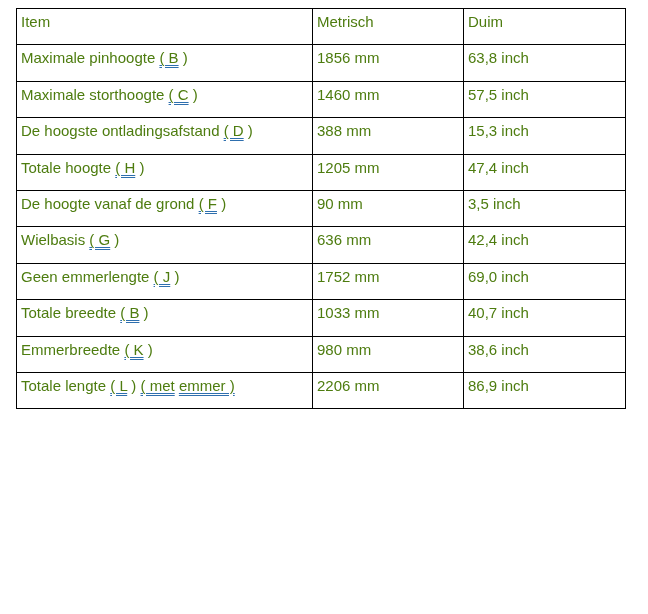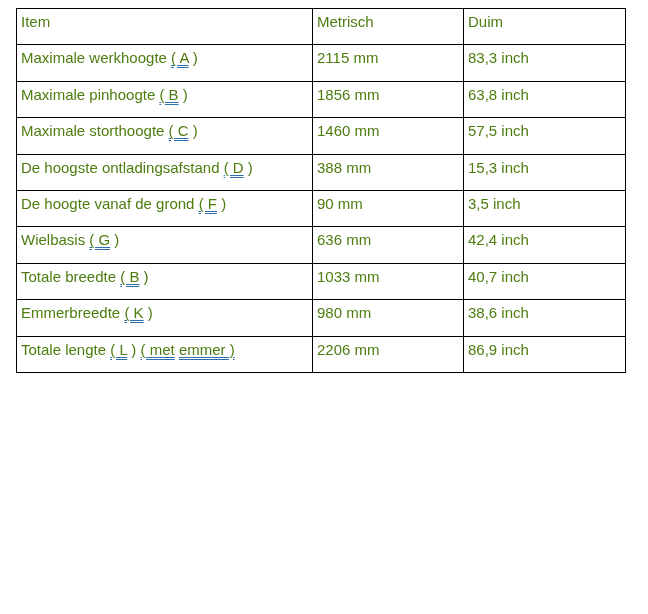--- a/index.html
+++ b/index.html
@@ -76,25 +76,20 @@
       <col style="width:151px">
       <col style="width:162px">
     </colgroup>
     <tbody>
         <tr>
       <td>Item</td>
       <td>Metrisch</td>
       <td class="duim-pad">Duim</td>
     </tr>
 
-    <tr>
-      <td><span>Maximale werkhoogte </span><span class="bu">( A</span><span> )</span></td>
-      <td>2115 mm</td>
-      <td>83,3 inch</td>
-    </tr>
 
     <tr>
       <td><span>Maximale pinhoogte </span><span class="bu">( B</span><span> )</span></td>
       <td>1856 mm</td>
       <td>63,8 inch</td>
     </tr>
 
     <tr>
       <td><span>Maximale storthoogte </span><span class="bu">( C</span><span> )</span></td>
       <td>1460 mm</td>
@@ -103,33 +98,43 @@
 
     <tr>
       <td><span>De hoogste ontladingsafstand </span><span class="bu">( D</span><span> )</span></td>
       <td>388 mm</td>
       <td>15,3 inch</td>
     </tr>
 
 
 
 
+    <tr>
+      <td><span>Totale hoogte </span><span class="bu">( H</span><span> )</span></td>
+      <td>1205 mm</td>
+      <td>47,4 inch</td>
+    </tr>
 
     <tr>
       <td><span>De hoogte vanaf de grond </span><span class="bu">( F</span><span> )</span></td>
       <td>90 mm</td>
       <td>3,5 inch</td>
     </tr>
 
     <tr>
       <td><span>Wielbasis </span><span class="bu">( G</span><span> )</span></td>
       <td>636 mm</td>
       <td>42,4 inch</td>
     </tr>
 
+    <tr>
+      <td><span>Geen emmerlengte </span><span class="bu">( J</span><span> )</span></td>
+      <td>1752 mm</td>
+      <td>69,0 inch</td>
+    </tr>
 
     <tr>
       <td><span>Totale breedte </span><span class="bu">( B</span><span> )</span></td>
       <td>1033 mm</td>
       <td>40,7 inch</td>
     </tr>
 
     <tr>
       <td><span>Emmerbreedte </span><span class="bu">( K</span><span> )</span></td>
       <td>980 mm</td>

